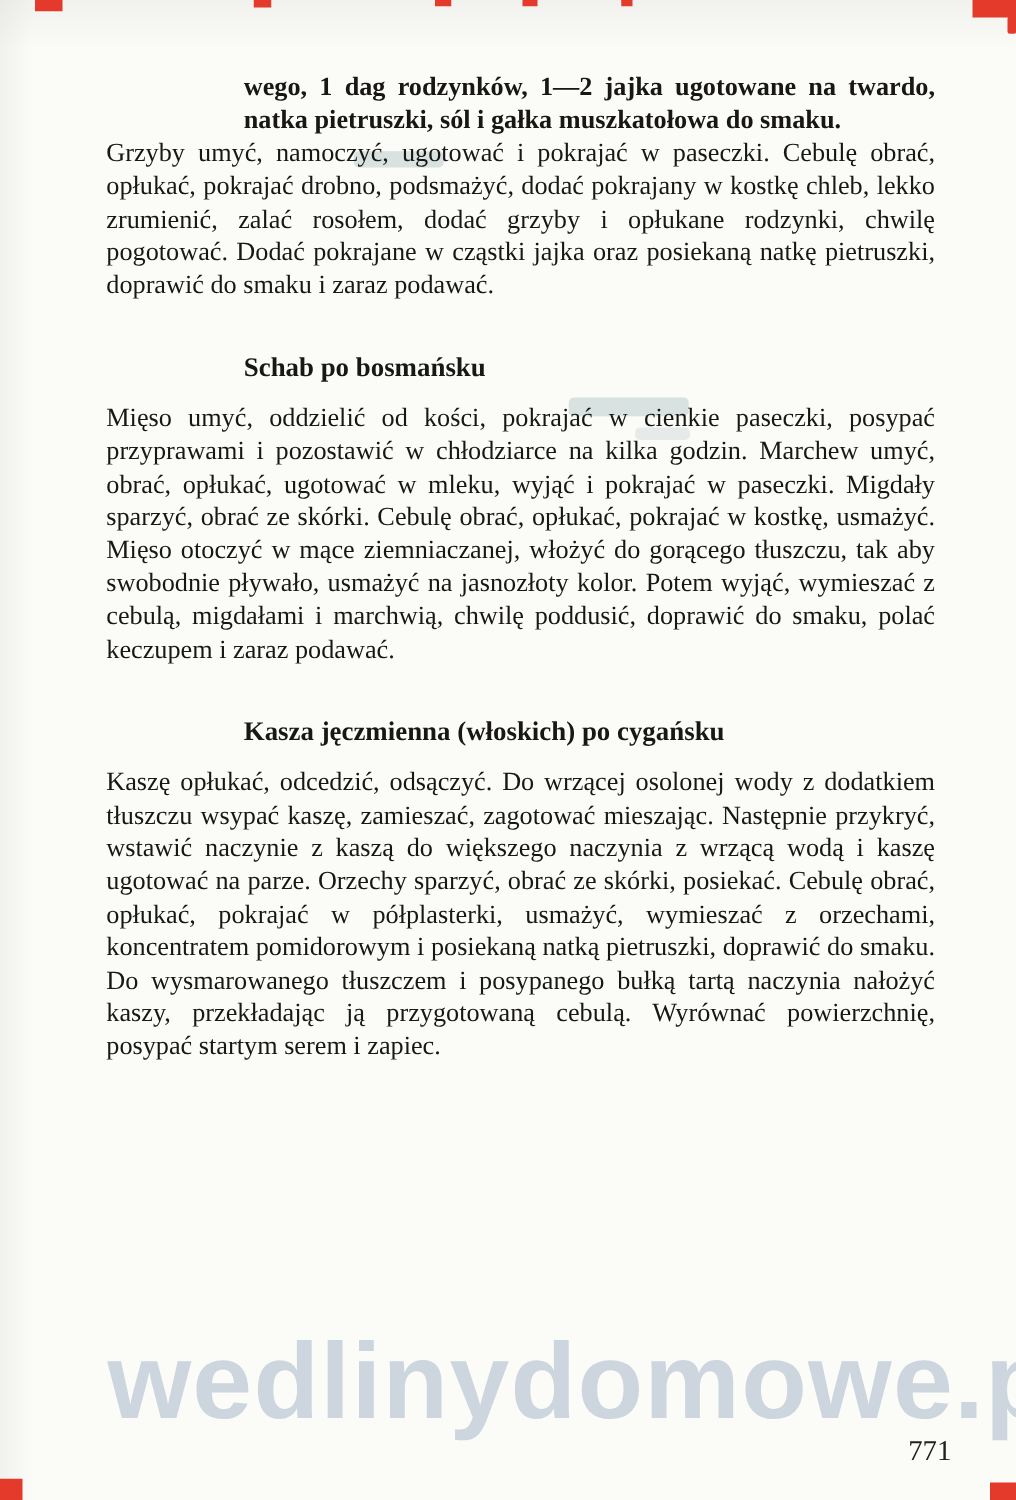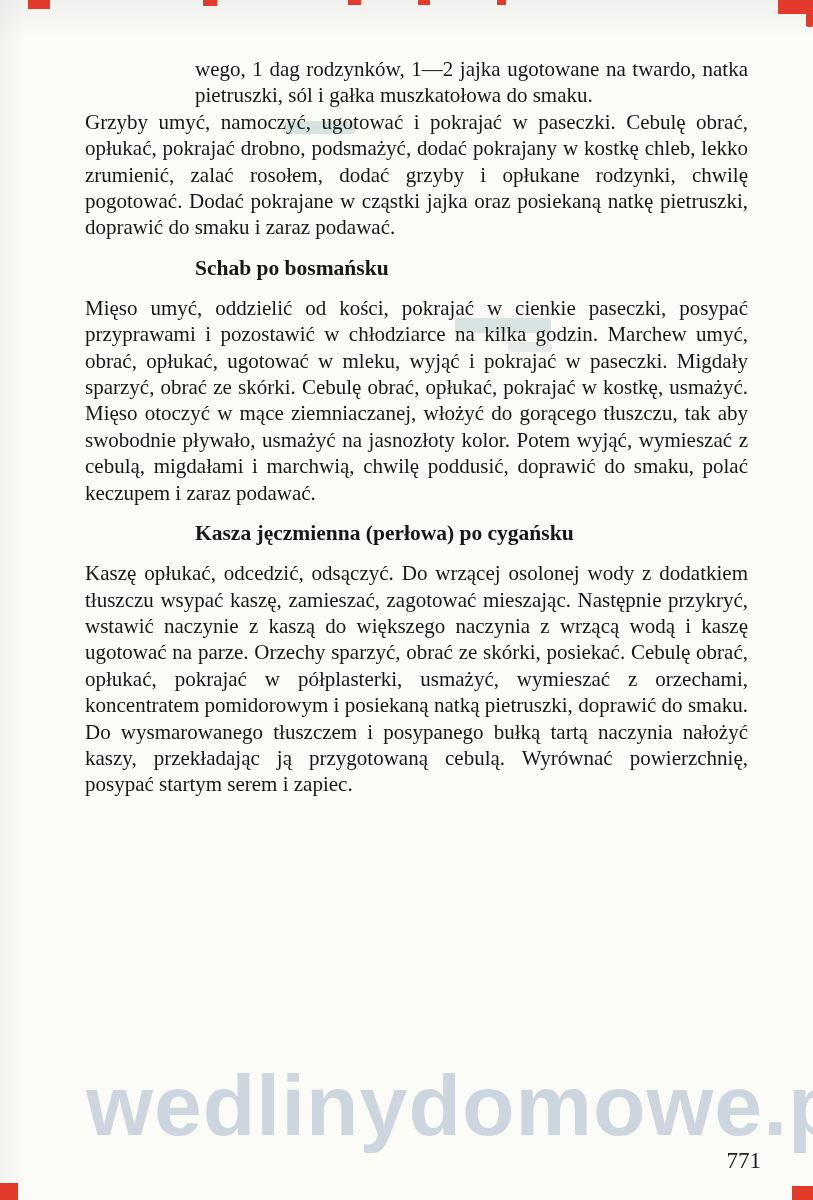--- a/index.html
+++ b/index.html
@@ -36,23 +36,24 @@
     font-size: 21px;
     line-height: 26.4px;
     text-align: justify;
   }
   .text-col p { margin: 0; }
 
   .ingredients {
     margin-left: 110px !important;
     width: 553px;
     box-sizing: border-box;
+    font-weight: bold;
   }
   .recipe-title {
-    margin: 14px 0 14px 110px;
+    margin: 40px 0 14px 110px;
     font-size: 21.5px;
     font-weight: bold;
     line-height: 26px;
     text-align: left;
     font-family: "Liberation Serif", "DejaVu Serif", serif;
   }
   .body-par { margin: 0; }
 
   .watermark {
     position: absolute;
@@ -128,21 +129,21 @@
 
     <p class="ingredients">wego, 1 dag rodzynków, 1—2 jajka ugotowane na twardo, natka pietruszki, sól i gałka muszkatołowa do smaku.</p>
 
     <p class="body-par">Grzyby umyć, namoczyć, ugotować i pokrajać w paseczki. Cebulę obrać, opłukać, pokrajać drobno, podsmażyć, dodać pokrajany w kostkę chleb, lekko zrumienić, zalać rosołem, dodać grzyby i opłukane rodzynki, chwilę pogotować. Dodać pokrajane w cząstki jajka oraz posiekaną natkę pietruszki, doprawić do smaku i zaraz podawać.</p>
 
     <h2 class="recipe-title">Schab po bosmańsku</h2>
 
 
     <p class="body-par">Mięso umyć, oddzielić od kości, pokrajać w cienkie paseczki, posypać przyprawami i pozostawić w chłodziarce na kilka godzin. Marchew umyć, obrać, opłukać, ugotować w mleku, wyjąć i pokrajać w paseczki. Migdały sparzyć, obrać ze skórki. Cebulę obrać, opłukać, pokrajać w kostkę, usmażyć. Mięso otoczyć w mące ziemniaczanej, włożyć do gorącego tłuszczu, tak aby swobodnie pływało, usmażyć na jasnozłoty kolor. Potem wyjąć, wymieszać z cebulą, migdałami i marchwią, chwilę poddusić, doprawić do smaku, polać keczupem i zaraz podawać.</p>
 
-    <h2 class="recipe-title">Kasza jęczmienna (perłowa) po cygańsku</h2>
+    <h2 class="recipe-title">Kasza jęczmienna (włoskich) po cygańsku</h2>
 
 
     <p class="body-par">Kaszę opłukać, odcedzić, odsączyć. Do wrzącej osolonej wody z dodatkiem tłuszczu wsypać kaszę, zamieszać, zagotować mieszając. Następnie przykryć, wstawić naczynie z kaszą do większego naczynia z wrzącą wodą i kaszę ugotować na parze. Orzechy sparzyć, obrać ze skórki, posiekać. Cebulę obrać, opłukać, pokrajać w półplasterki, usmażyć, wymieszać z orzechami, koncentratem pomidorowym i posiekaną natką pietruszki, doprawić do smaku. Do wysmarowanego tłuszczem i posypanego bułką tartą naczynia nałożyć kaszy, przekładając ją przygotowaną cebulą. Wyrównać powierzchnię, posypać startym serem i zapiec.</p>
 
   </div>
 
   <div class="watermark">wedlinydomowe.pl</div>
 
   <div class="page-number">771</div>
 

